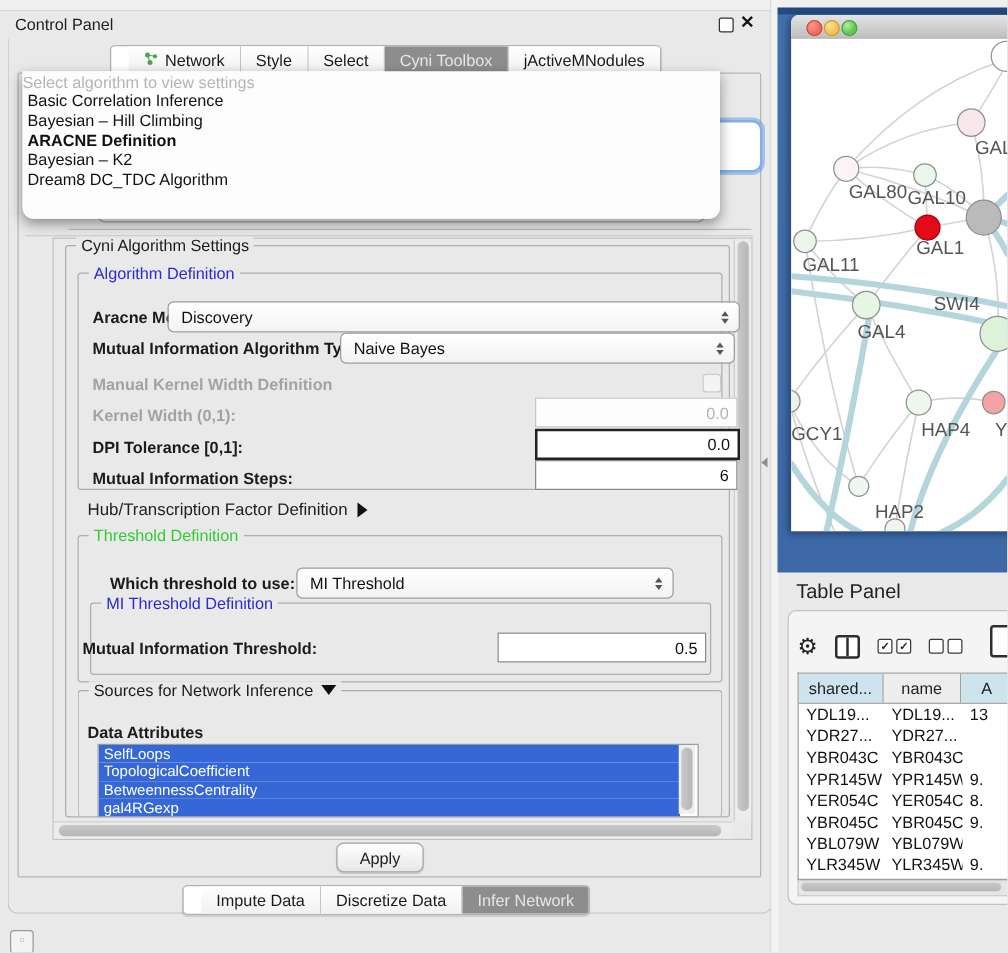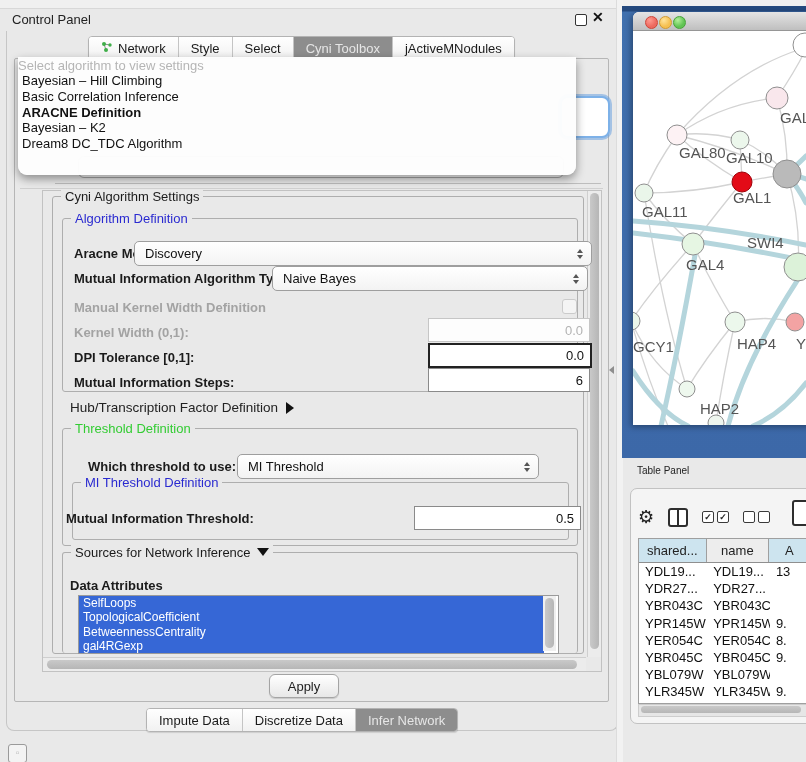--- a/index.html
+++ b/index.html
@@ -11,21 +11,21 @@
   #topstrip{left:0;top:0;width:806px;height:8px;background:#f0f0f0;border-bottom:1px solid #d8d8d8;}
 
   
   #dock{left:6px;top:31px;width:610px;height:699px;border:1px solid #c6c6c6;border-top:none;border-radius:0 0 8px 8px;background:#e9e9e9;}
   #cp-title{left:12px;top:12px;font-size:13px;color:#222;}
   #cp-float{left:575px;top:14px;width:10px;height:10px;border:1.5px solid #333;border-radius:2px;background:#fff;}
   #cp-close{left:592px;top:9px;font-size:14px;font-weight:bold;color:#111;}
 
   
   .tabbar{display:flex;border:1px solid #b3b3b3;border-radius:4px;overflow:hidden;background:#fff;
-          box-shadow:0 1px 1px rgba(0,0,0,.12);height:22px;}
+          box-shadow:0 1px 1px rgba(0,0,0,.12);height:22px;padding-left:14px;}
   .tab{display:flex;align-items:center;gap:5px;padding:0 12px;font-size:13px;color:#1a1a1a;
        background:linear-gradient(#ffffff,#f1f1f1);border-right:1px solid #c4c4c4;white-space:nowrap;}
   .tab:last-child{border-right:none;}
   .tab.selected{background:#8d8d8d;color:#e6e6e6;}
   #top-tabs{left:88px;top:36px;}
   #bottom-tabs{left:146px;top:708px;}
 
   
   #content{left:14px;top:58px;width:593px;height:642px;border:1px solid #b6b6b6;border-radius:2px;background:#e9e9e9;}
 
@@ -95,21 +95,21 @@
   #desktop{left:622px;top:6px;width:184px;height:452px;background:linear-gradient(180deg,#24497e 0px,#24497e 5px,#4070ae 6px,#3c68a8 100%);}
   #netwin{left:633px;top:12px;width:180px;height:413px;background:#fff;border-radius:6px 0 0 0;box-shadow:-2px 2px 6px rgba(0,0,0,.35);overflow:hidden;}
   #net-titlebar{position:absolute;left:0;top:0;width:100%;height:18px;background:linear-gradient(#e4e4e4,#bfbfbf);border-bottom:1px solid #969696;}
   .tl{position:absolute;top:4px;width:11px;height:11px;border-radius:50%;}
   #tl-red{left:12px;background:radial-gradient(circle at 35% 30%,#ff9a8f,#ed6a5f 60%);border:1px solid #ce4437;}
   #tl-yellow{left:26px;background:radial-gradient(circle at 35% 30%,#ffe39a,#f5bf4f 60%);border:1px solid #d29a33;}
   #tl-green{left:40px;background:radial-gradient(circle at 35% 30%,#b3f09a,#61c454 60%);border:1px solid #47a339;}
   #net-canvas{position:absolute;left:0;top:19px;width:173px;height:394px;background:#fff;}
 
   
-  #tp-title{left:637px;top:465px;font-size:10px;color:#222;}
+  #tp-title{left:637px;top:465px;font-size:16px;color:#222;}
   #tpanel{left:630px;top:488px;width:184px;height:234px;background:#f4f4f4;border:1px solid #c2c2c2;border-radius:7px 0 0 7px;}
   #tp-toolbar{left:638px;top:502px;width:168px;height:30px;display:flex;align-items:center;gap:14px;}
   #gear-icon{font-size:18px;color:#222;line-height:18px;}
   #cols-icon{width:16px;height:15px;border:2px solid #2e2e2e;border-radius:3px;position:relative;background:#fff;}
   #cols-icon:after{content:"";position:absolute;left:7px;top:0;width:2px;height:15px;background:#2e2e2e;}
   .cb-pair{display:flex;gap:3px;}
   .mini-cb{width:10px;height:10px;border:1.6px solid #3a3a3a;border-radius:2px;background:#fff;font-size:9px;line-height:10px;text-align:center;color:#222;font-weight:bold;}
   #page-icon{position:absolute;left:792px;top:500px;width:18px;height:22px;border:2px solid #2e2e2e;border-radius:3px;background:#fff;}
 
   #tbl{left:638px;top:538px;width:168px;height:164px;border:1px solid #9f9f9f;border-right:none;background:#fff;overflow:hidden;}
@@ -167,22 +167,22 @@
   <div class="abs" id="content"></div>
 
   <div class="abs" id="frag-combo-right"></div>
   <div class="abs" id="frag-combo-bottom"></div>
   <div class="abs" id="frag-line1"></div>
   <div class="abs" id="frag-line2"></div>
 
   <div class="abs" id="popup">
     <div id="popup-prompt">Select algorithm to view settings</div>
     <div id="popup-list">
+        <div class="popup-item">Basic Correlation Inference</div>
         <div class="popup-item">Bayesian – Hill Climbing</div>
-        <div class="popup-item">Basic Correlation Inference</div>
         <div class="popup-item bold">ARACNE Definition</div>
         <div class="popup-item">Bayesian – K2</div>
         <div class="popup-item">Dream8 DC_TDC Algorithm</div>
       </div>
   </div>
 
   <div class="abs" id="scrollpane">
     <div class="sb-v" style="right:0;top:0;width:13px;height:466px;">
       <div class="sb-thumb" style="left:2px;top:2px;width:9px;height:456px;"></div>
     </div>
@@ -235,21 +235,21 @@
     <span>MI Threshold</span>
     <span class="arrows">
         <span class="arr-up"></span>
         <span class="arr-dn"></span>
       </span>
   </div>
   <div class="gbox" style="left:72px;top:482px;width:495px;height:56px;">
     <span class="glabel blue">MI Threshold Definition</span>
   </div>
   <div class="blabel" style="left:66px;top:511px;">Mutual Information Threshold:</div>
-  <div class="tfield" style="left:414px;top:506px;width:143px;height:22px;padding-left:16px;">0.5</div>
+  <div class="tfield" style="left:398px;top:506px;width:143px;height:22px;padding-left:16px;">0.5</div>
 
   <div class="gbox" style="left:62px;top:552px;width:514px;height:100px;border-bottom:none;">
     <span class="glabel"><span>Sources for Network Inference</span><span class="tri-down"></span></span>
   </div>
   <div class="blabel" style="left:70px;top:578px;">Data Attributes</div>
   <div class="abs" id="attr-list">
       <div class="attr-item">SelfLoops</div>
       <div class="attr-item">TopologicalCoefficient</div>
       <div class="attr-item">BetweennessCentrality</div>
       <div class="attr-item">gal4RGexp</div>

